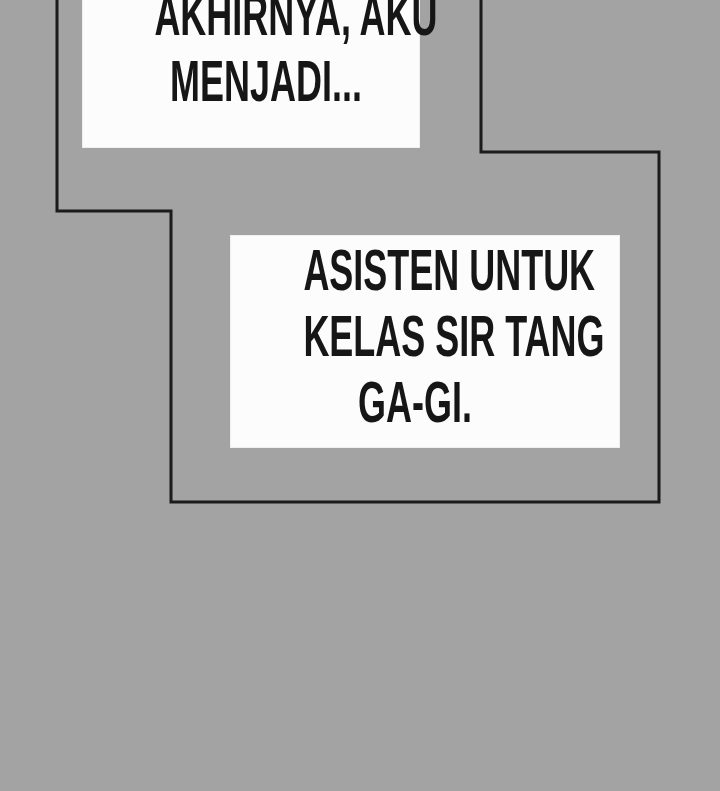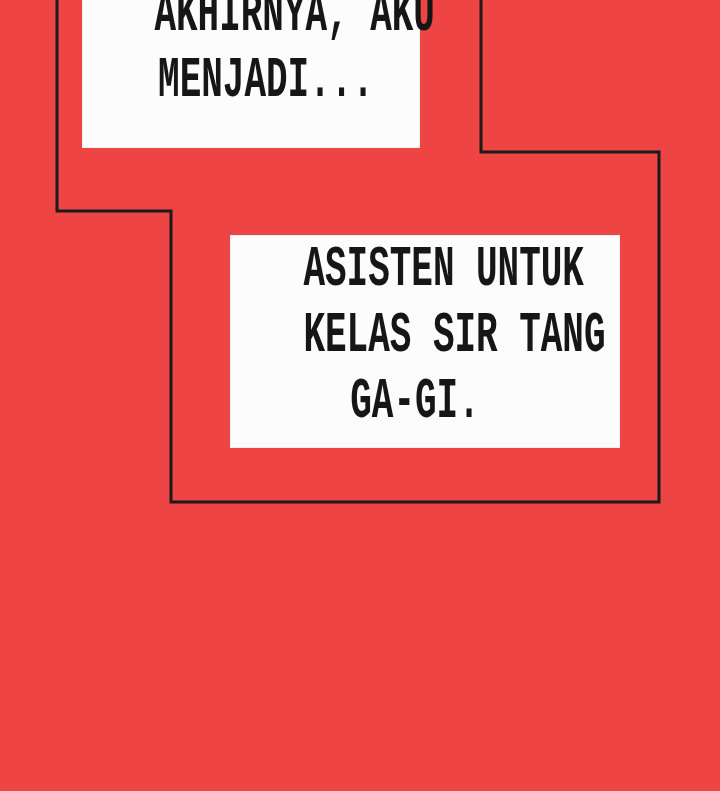--- a/index.html
+++ b/index.html
@@ -4,23 +4,23 @@
 <style>
   html, body {
     margin: 0;
     padding: 0;
     background: #ffffff;
   }
   .stage {
     position: relative;
     width: 720px;
     height: 791px;
-    background: #ef4444;
+    background: #a3a3a3;
     overflow: hidden;
-    font-family: Liberation Mono, monospace;
+    font-family: Liberation Sans, sans-serif;
   }
   .panel-border-svg {
     position: absolute;
     left: 0;
     top: 0;
     width: 720px;
     height: 791px;
     display: block;
   }
   .caption-bg {

